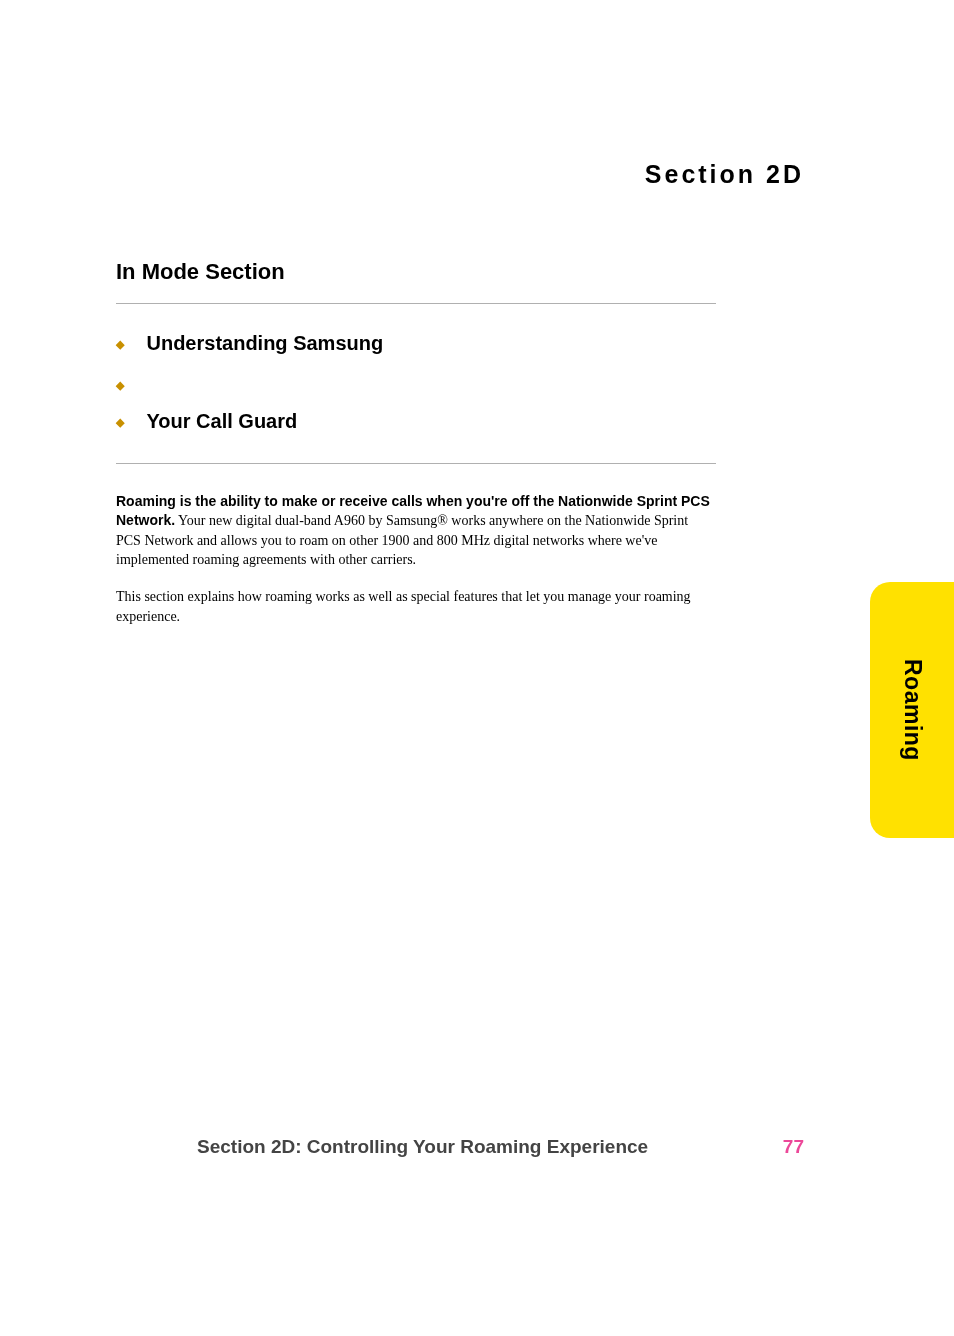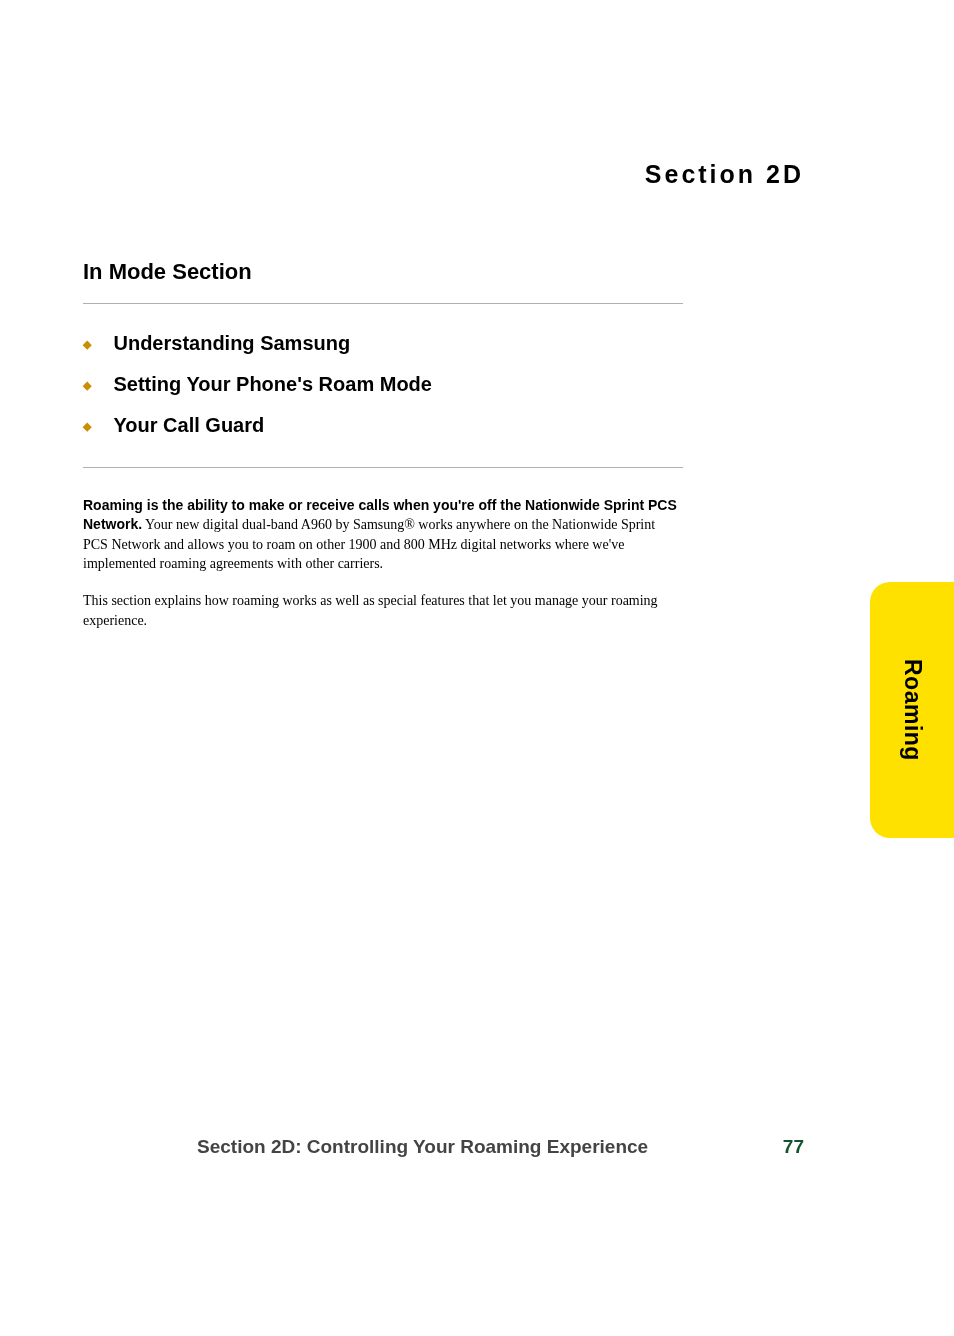--- a/index.html
+++ b/index.html
@@ -9,21 +9,21 @@
   }
   body {
     width: 954px;
     height: 1336px;
     background: #ffffff;
     font-family: Georgia, 'Times New Roman', serif;
     position: relative;
     color: #000;
   }
   .page {
-    padding: 160px 150px 0 83px;
+    padding: 160px 150px 0 116px;
     position: relative;
     height: 100%;
   }
   .section-label {
     text-align: right;
     font-weight: bold;
     font-size: 25px;
     letter-spacing: 3px;
     margin-bottom: 70px;
     font-family: Arial, Helvetica, sans-serif;
@@ -107,21 +107,21 @@
   .footer-left {
     font-weight: bold;
     font-size: 19px;
     color: #444;
     font-family: Arial, Helvetica, sans-serif;
     margin-left: 32px;
   }
   .footer-right {
     font-weight: bold;
     font-size: 19px;
-    color: #14532d;
+    color: #ec4899;
     font-family: Arial, Helvetica, sans-serif;
   }
 </style>
 </head>
 <body>
 
 <div class="page">
   <div class="section-label">Section 2D</div>
 
 
@@ -129,21 +129,20 @@
 
   <hr class="hr">
 
   <ul class="bullet-list">
     <li>
       <span class="diamond">◆</span>
       <span>Understanding Samsung</span>
     </li>
     <li>
       <span class="diamond">◆</span>
-      <span>Setting Your Phone's Roam Mode</span>
     </li>
     <li>
       <span class="diamond">◆</span>
       <span>Your Call Guard</span>
     </li>
   </ul>
 
   <hr class="hr">
 
   <p class="body-paragraph">

